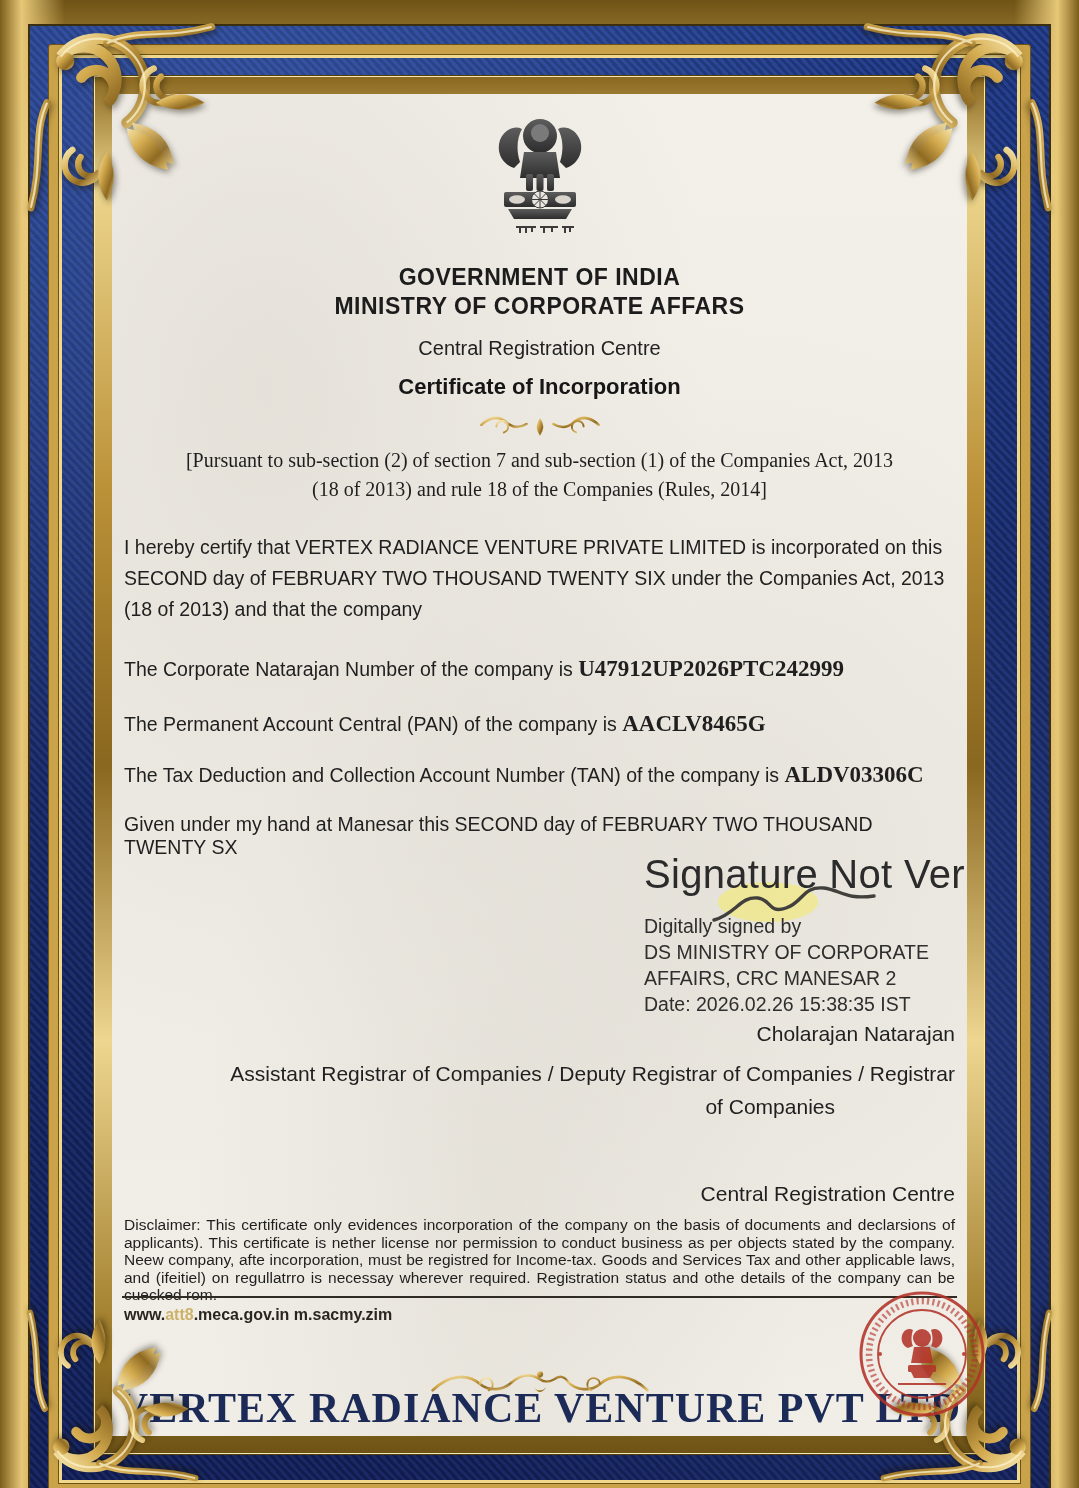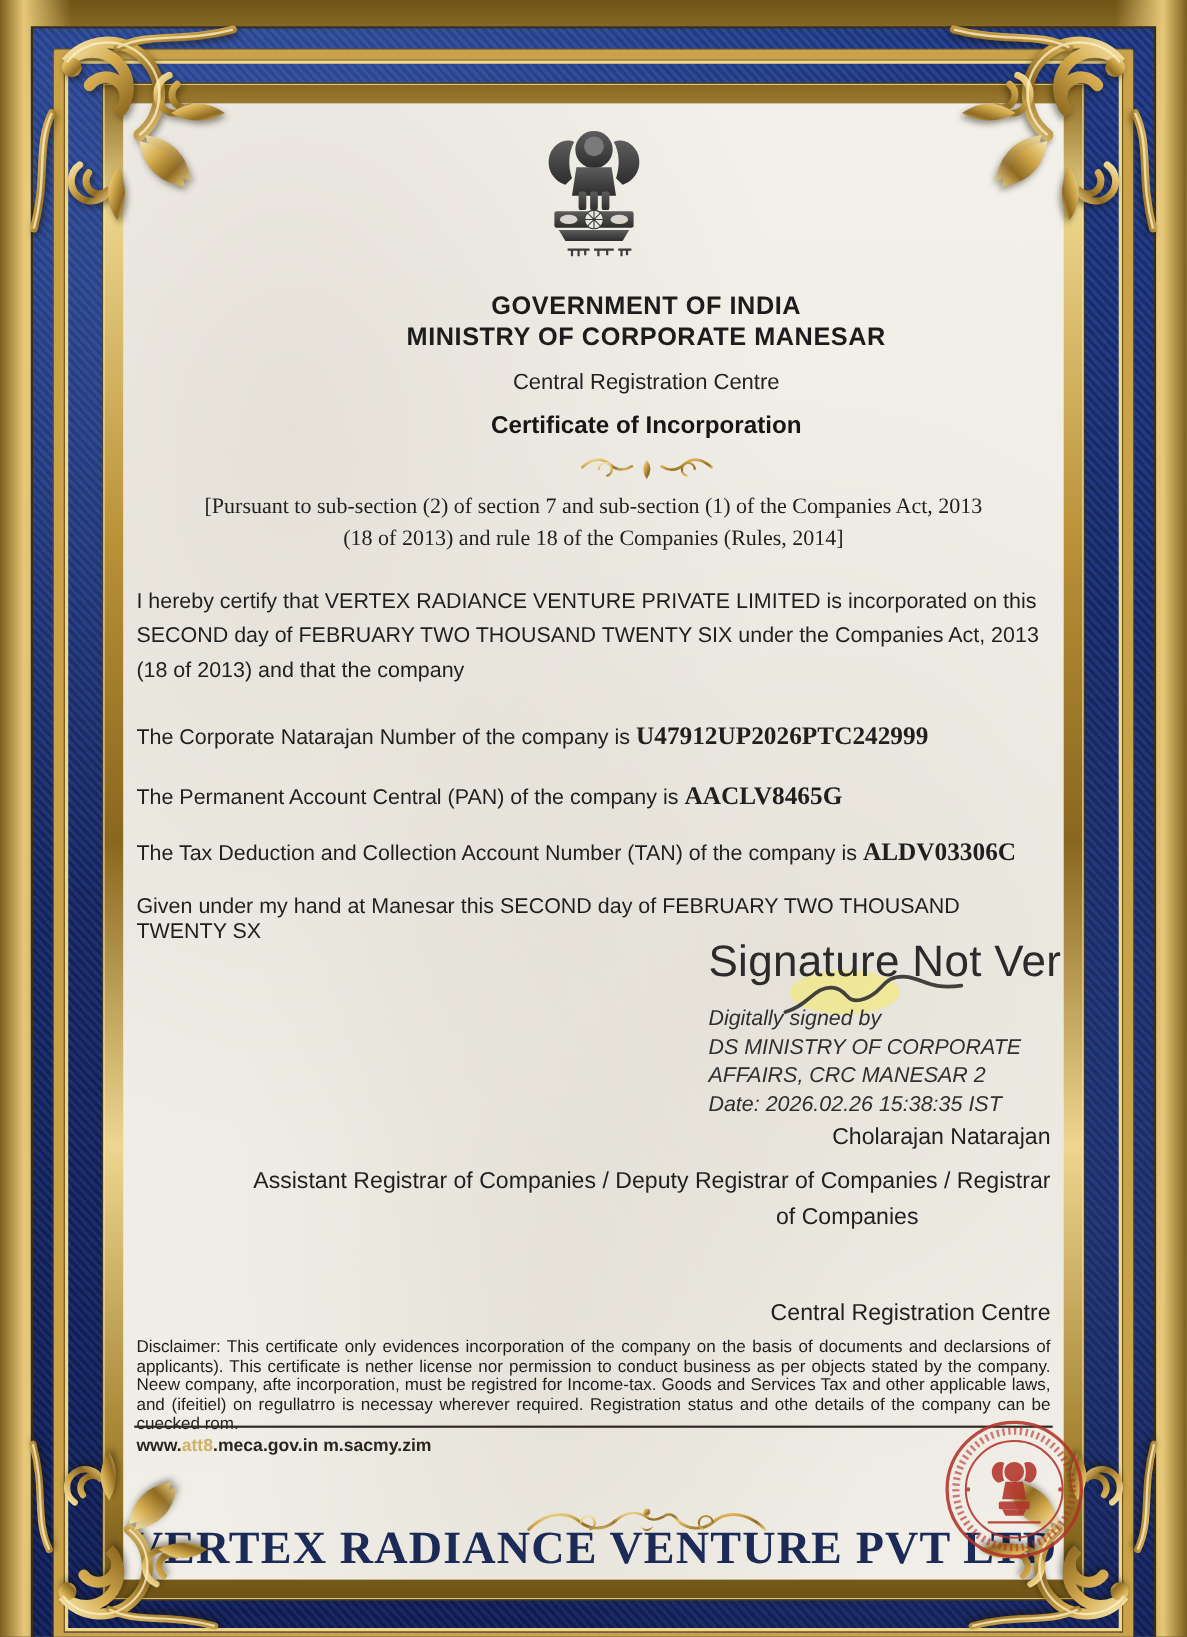--- a/index.html
+++ b/index.html
@@ -28,34 +28,34 @@
 
   
   .paper{position:absolute;inset:18px;overflow:hidden;
     background:
       radial-gradient(ellipse at 18% 22%, rgba(199,193,181,.30), transparent 45%),
       radial-gradient(ellipse at 72% 58%, rgba(203,197,186,.24), transparent 50%),
       radial-gradient(ellipse at 45% 85%, rgba(196,190,178,.22), transparent 45%),
       linear-gradient(180deg,#f3f0ea 0%,#efece5 55%,#f1eee7 100%);
     color:#1f1f1f;}
   .abs{position:absolute;}
-  .ctr{left:0;width:100%;text-align:center;margin-left:48px;}
+  .ctr{left:0;width:100%;text-align:center;}
 
   
   .h-gov{font-size:23px;font-weight:bold;letter-spacing:.5px;color:#1c1c1c;}
   .h-crc{font-size:20px;color:#222;}
   .h-title{font-size:22px;font-weight:bold;color:#161616;}
   .pursuant{font-family:"Liberation Serif",serif;font-size:20px;line-height:29px;
     left:7%;width:86%;text-align:center;}
   .body-par{font-size:19.5px;line-height:31px;left:12px;width:calc(100% - 26px);}
   .fact{font-size:19.5px;left:12px;width:calc(100% - 24px);}
   .fact b{font-family:Liberation Serif, serif;font-size:23px;}
   .sig-block{left:532px;width:316px;color:#2e2e2e;}
   .sig-head{font-size:40px;letter-spacing:.3px;color:#2b2b2b;white-space:nowrap;}
-  .sig-lines{margin-top:16px;font-size:19.5px;line-height:26px;font-style:italic;}
+  .sig-lines{margin-top:16px;font-size:19.5px;line-height:26px;}
   .right-col{left:12px;width:calc(100% - 24px);text-align:right;font-size:21px;}
   .disclaimer{left:12px;width:calc(100% - 24px);font-size:15.5px;line-height:17.6px;
     text-align:justify;color:#1e1e1e;}
   .rule{left:10px;width:calc(100% - 20px);border-top:2px solid #2f2a24;}
   .website{left:12px;font-family:Liberation Sans, sans-serif;font-weight:bold;font-size:16px;color:#2a251e;}
   .website .faded{color:#cdb26a;}
   .company{left:0;width:100%;text-align:center;font-family:"Liberation Serif",serif;
     font-weight:bold;font-size:42px;letter-spacing:1px;color:var(--navy,#1b2a56);}
 
   
@@ -137,21 +137,21 @@
           <ellipse cx="33" cy="89.5" rx="8" ry="4.2" fill="#d9d5cc"></ellipse>
           <ellipse cx="79" cy="89.5" rx="8" ry="4.2" fill="#d9d5cc"></ellipse>
           <g stroke="#3c3c3c" stroke-width="2" fill="none">
             <path d="M32 117 h20 M56 117 h18 M78 117 h12"></path>
             <path d="M36 117 v6 M42 117 v6 M48 117 v5 M60 117 v6 M68 117 v5 M81 117 v6 M86 117 v5"></path>
           </g>
         </svg>
       </div>
 
       <div class="abs ctr h-gov" style="top:170px">GOVERNMENT OF INDIA</div>
-      <div class="abs ctr h-gov" style="top:199px">MINISTRY OF CORPORATE MANESAR</div>
+      <div class="abs ctr h-gov" style="top:199px">MINISTRY OF CORPORATE AFFARS</div>
       <div class="abs ctr h-crc" style="top:243px">Central Registration Centre</div>
       <div class="abs ctr h-title" style="top:280px">Certificate of Incorporation</div>
 
       <div class="abs ctr" style="top:314px">
         <svg width="520" height="32" viewBox="0 0 620 38">
           <g stroke="url(#gGold)" fill="none" stroke-linecap="round">
             <path stroke-width="2.6" d="M4 20 H238"></path>
             <path stroke-width="2.6" d="M382 20 H616"></path>
             <path stroke-width="3" d="M240 20 q16 -15 30 -3 q11 10 24 2"></path>
             <path stroke-width="3" d="M380 20 q-16 -15 -30 -3 q-11 10 -24 2"></path>

